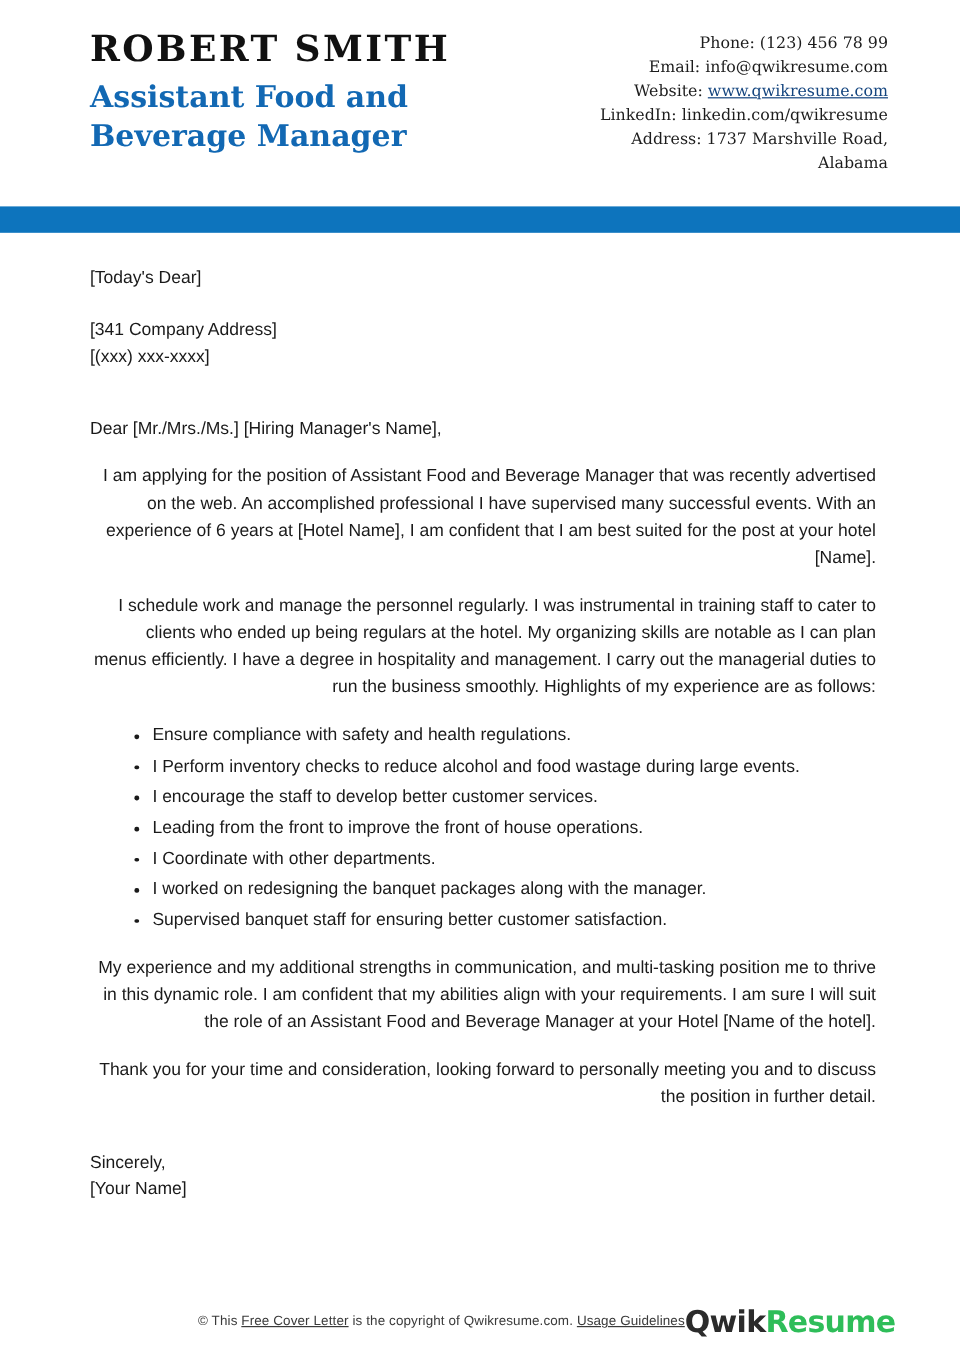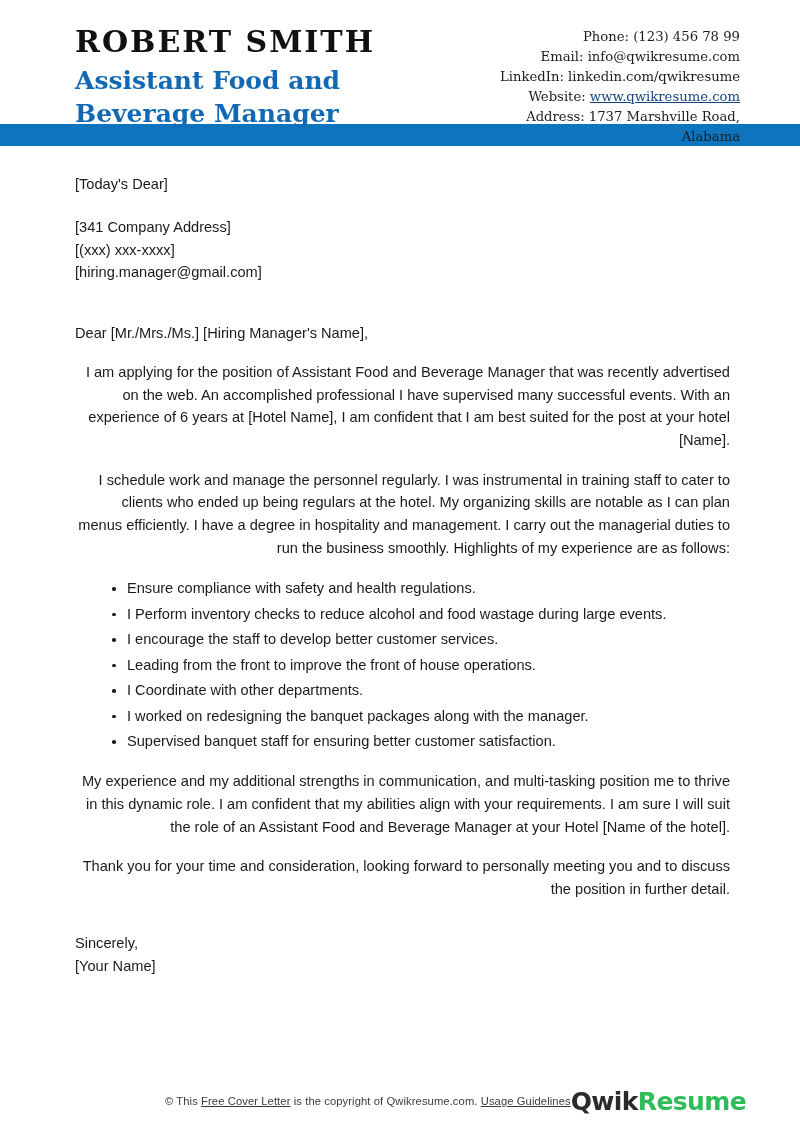--- a/index.html
+++ b/index.html
@@ -13,21 +13,21 @@
     overflow: hidden;
     position: relative;
   }
 
   
   .header {
     display: flex;
     justify-content: space-between;
     align-items: flex-start;
     padding: 22px 60px 0 75px;
-    height: 124px;
+    height: 172px;
   }
   .header-left { padding-top: 4px; }
   .name {
     font-family: "DejaVu Serif", "Liberation Serif", serif;
     font-weight: bold;
     font-size: 30px;
     letter-spacing: 2.0px;
     color: #111111;
     line-height: 1.05;
     margin: 0 0 6px 0;
@@ -151,47 +151,46 @@
   <div class="header-right">
     <div class="contact-line">
       <span>Phone:</span>
       <span>(123) 456 78 99</span>
     </div>
     <div class="contact-line">
       <span>Email:</span>
       <span>info@qwikresume.com</span>
     </div>
     <div class="contact-line">
+      <span>Website:</span>
+      <a class="contact-link" href="#">www.qwikresume.com</a>
+    </div>
+    <div class="contact-line">
       <span>LinkedIn:</span>
       <span>linkedin.com/qwikresume</span>
-    </div>
-    <div class="contact-line">
-      <span>Website:</span>
-      <a class="contact-link" href="#">www.qwikresume.com</a>
     </div>
     <div class="contact-line">
       <span>Address:</span>
       <span>1737 Marshville Road,</span>
     </div>
     <div class="contact-line">Alabama</div>
   </div>
 </div>
 
 <div class="blue-bar"></div>
 
 <div class="content">
 
   <div class="date-block">
     <div>[Today's Dear]</div>
   </div>
 
   <div class="recipient-block">
     <div>[341 Company Address]</div>
     <div>[(xxx) xxx-xxxx]</div>
-    <div>[hiring.manager@gmail.com]</div>
   </div>
 
   <div class="salutation">Dear [Mr./Mrs./Ms.] [Hiring Manager's Name],</div>
 
   <p class="para">I am applying for the position of Assistant Food and Beverage Manager that was recently advertised on the web. An accomplished professional I have supervised many successful events. With an experience of 6 years at [Hotel Name], I am confident that I am best suited for the post at your hotel [Name].</p>
 
   <p class="para">I schedule work and manage the personnel regularly. I was instrumental in training staff to cater to clients who ended up being regulars at the hotel. My organizing skills are notable as I can plan menus efficiently. I have a degree in hospitality and management. I carry out the managerial duties to run the business smoothly. Highlights of my experience are as follows:</p>
 
   <ul class="highlights">
     <li>Ensure compliance with safety and health regulations.</li>

